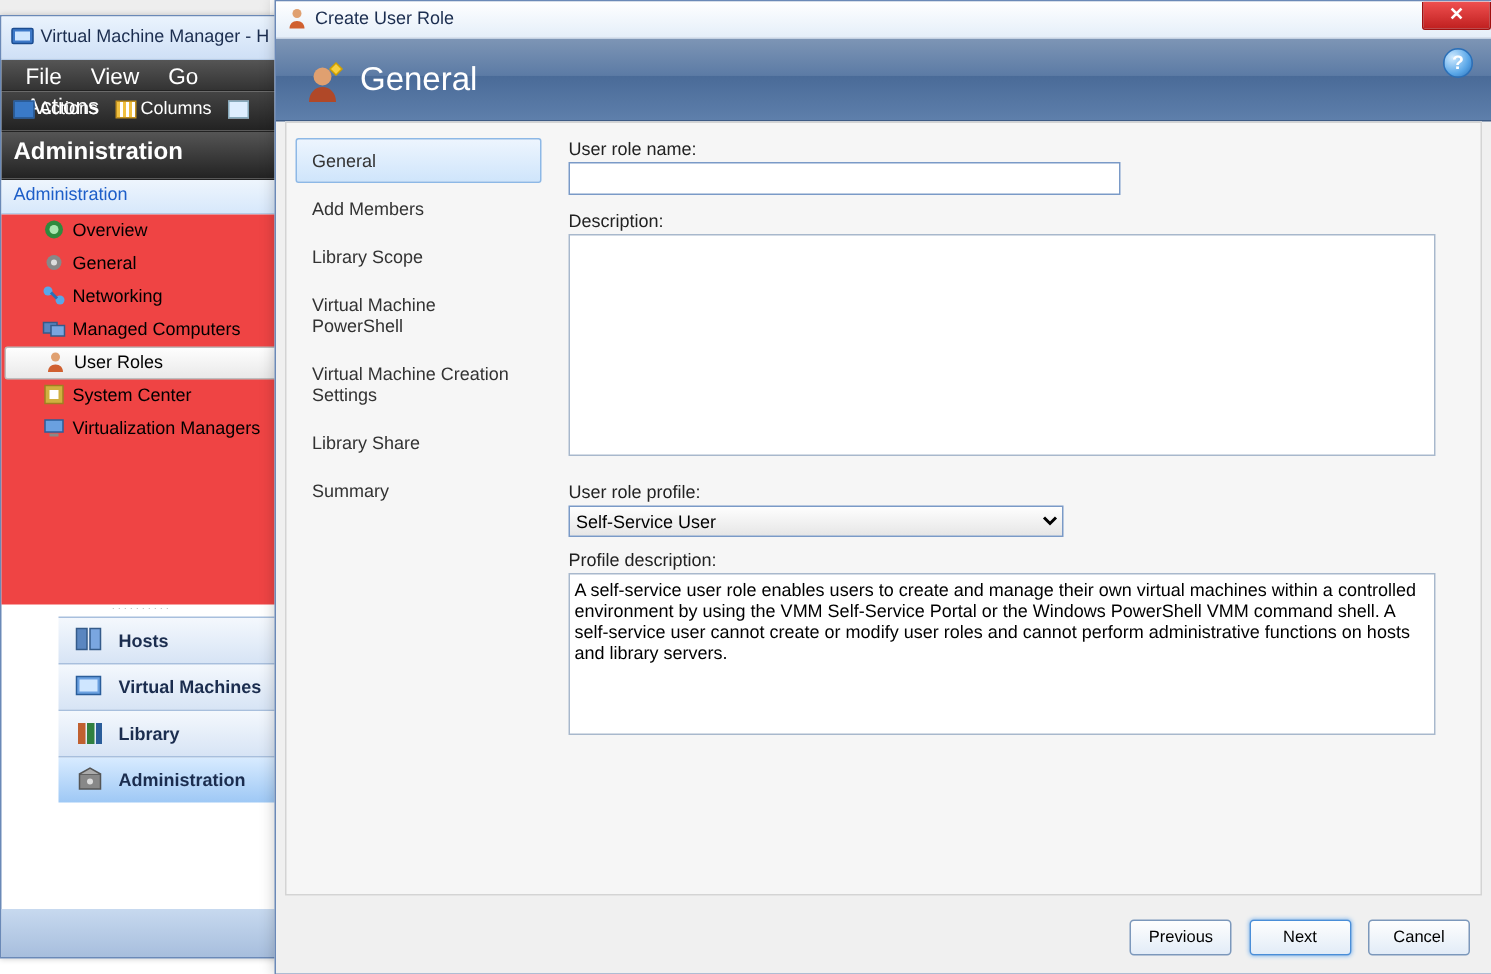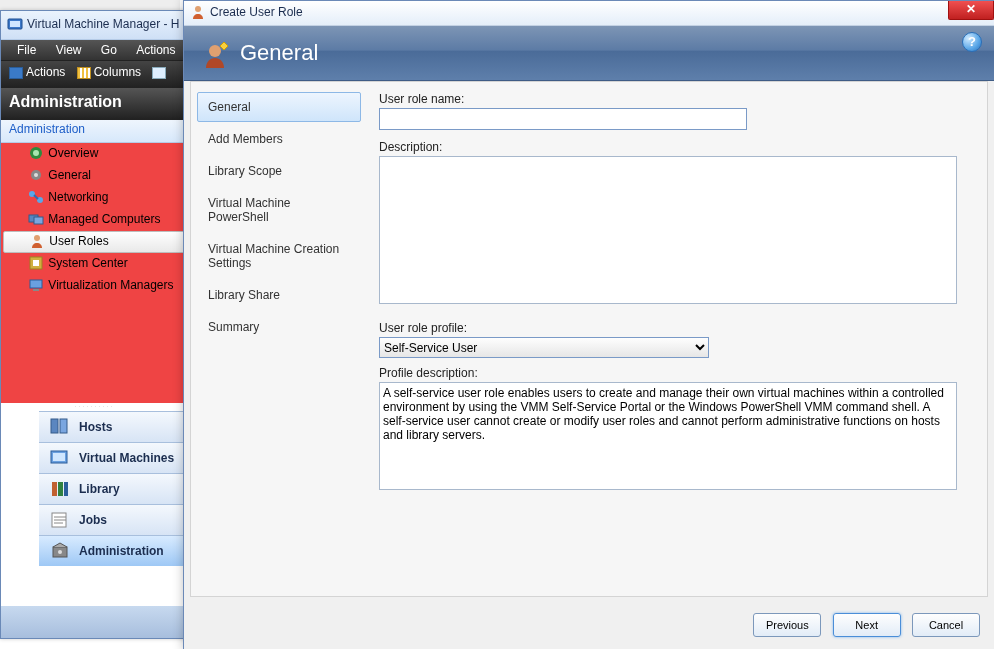--- a/index.html
+++ b/index.html
@@ -7,21 +7,21 @@
   .top-strip { position:absolute; left:0; top:0; width:180px; height:12px; background:#eee; }
   .top-strip span { font-size:10px; color:#888; display:inline-block; padding-left:34px;}
   .top-strip .right { padding-left:40px;margin-top:27px; }
 
   
   .vmm { position:absolute; left:0; top:10px; width:187px; height:627px; border:1px solid #6a89b7; background:#fff; box-shadow:0 0 4px rgba(0,0,0,.2); }
   .vmm-title { height:28px; background:linear-gradient(#eaf3fd,#cfe0f6); border-bottom:1px solid #b5cbe7; position:relative; }
   .vmm-title .icon { position:absolute; left:6px; top:5px; }
   .vmm-title .text { position:absolute; left:26px; top:6px; font-size:12px; color:#1b2d4f; white-space:nowrap; }
   .vmm-menubar { height:20px; background:linear-gradient(#555,#333); color:#fff; padding-left:8px; border-bottom:1px solid #222; }
-  .vmm-menubar span { display:inline-block; padding:3px 8px 0 8px; font-size:12px; cursor:default; }
+  .vmm-menubar span { display:inline-block; padding:3px 8px 0 8px; font-size:15px; cursor:default; }
   .vmm-toolbar { height:22px; background:linear-gradient(#444,#222); color:#fff; padding:2px 4px; border-bottom:1px solid #222; white-space:nowrap; overflow:hidden;}
   .vmm-toolbar .btn { display:inline-block; padding:2px 4px; font-size:12px; }
   .vmm-toolbar .btn .mini-icon { display:inline-block; width:12px; height:10px; margin-right:3px; vertical-align:middle; }
   .b1 { background:#3a7ac8; border:1px solid #2a5d9a;}
   .b2 { background:repeating-linear-gradient(90deg,#f0c040 0 2px,#fff 2px 4px); border:1px solid #c09020;}
   .b3 { background:#deeefe; border:1px solid #8ab;}
   .admin-header { height:26px; background:linear-gradient(#555,#222); color:#fff; padding:5px 8px 0 8px; font-size:16px; font-weight:bold; border-bottom:1px solid #222;}
   .admin-sub { height:18px; background:linear-gradient(#eef5fd,#d7e8fb); color:#1d5ec8; padding:2px 8px; border-bottom:1px solid #b5cbe7; font-size:12px;}
   .tree { background:#ef4444; height:260px; overflow:hidden;}
   .tree .item { padding:2px 6px 2px 2px; white-space:nowrap; height:18px; position:relative; cursor:default;}
@@ -191,31 +191,20 @@
     <div class="nav-section">
       <span class="ns-icon">
         <svg width="22" height="20">
             <rect x="3" y="3" width="5" height="14" fill="#c06030"></rect>
             <rect x="9" y="3" width="5" height="14" fill="#308040"></rect>
             <rect x="15" y="3" width="4" height="14" fill="#2a5d9a"></rect>
           </svg>
       </span>
       <span class="ns-label">Library</span>
     </div>
-    <div class="nav-section">
-      <span class="ns-icon">
-        <svg width="22" height="20">
-            <rect x="3" y="3" width="14" height="14" fill="#fff" stroke="#888"></rect>
-            <line x1="5" y1="7" x2="17" y2="7" stroke="#888"></line>
-            <line x1="5" y1="10" x2="17" y2="10" stroke="#888"></line>
-            <line x1="5" y1="13" x2="14" y2="13" stroke="#888"></line>
-          </svg>
-      </span>
-      <span class="ns-label">Jobs</span>
-    </div>
     <div class="nav-section active">
       <span class="ns-icon">
         <svg width="22" height="20">
             <rect x="4" y="6" width="14" height="10" fill="#888" stroke="#555"></rect>
             <path d="M4 6 L11 2 L18 6" fill="#aaa" stroke="#555"></path>
             <circle cx="11" cy="11" r="2" fill="#ddd"></circle>
           </svg>
       </span>
       <span class="ns-label">Administration</span>
     </div>

